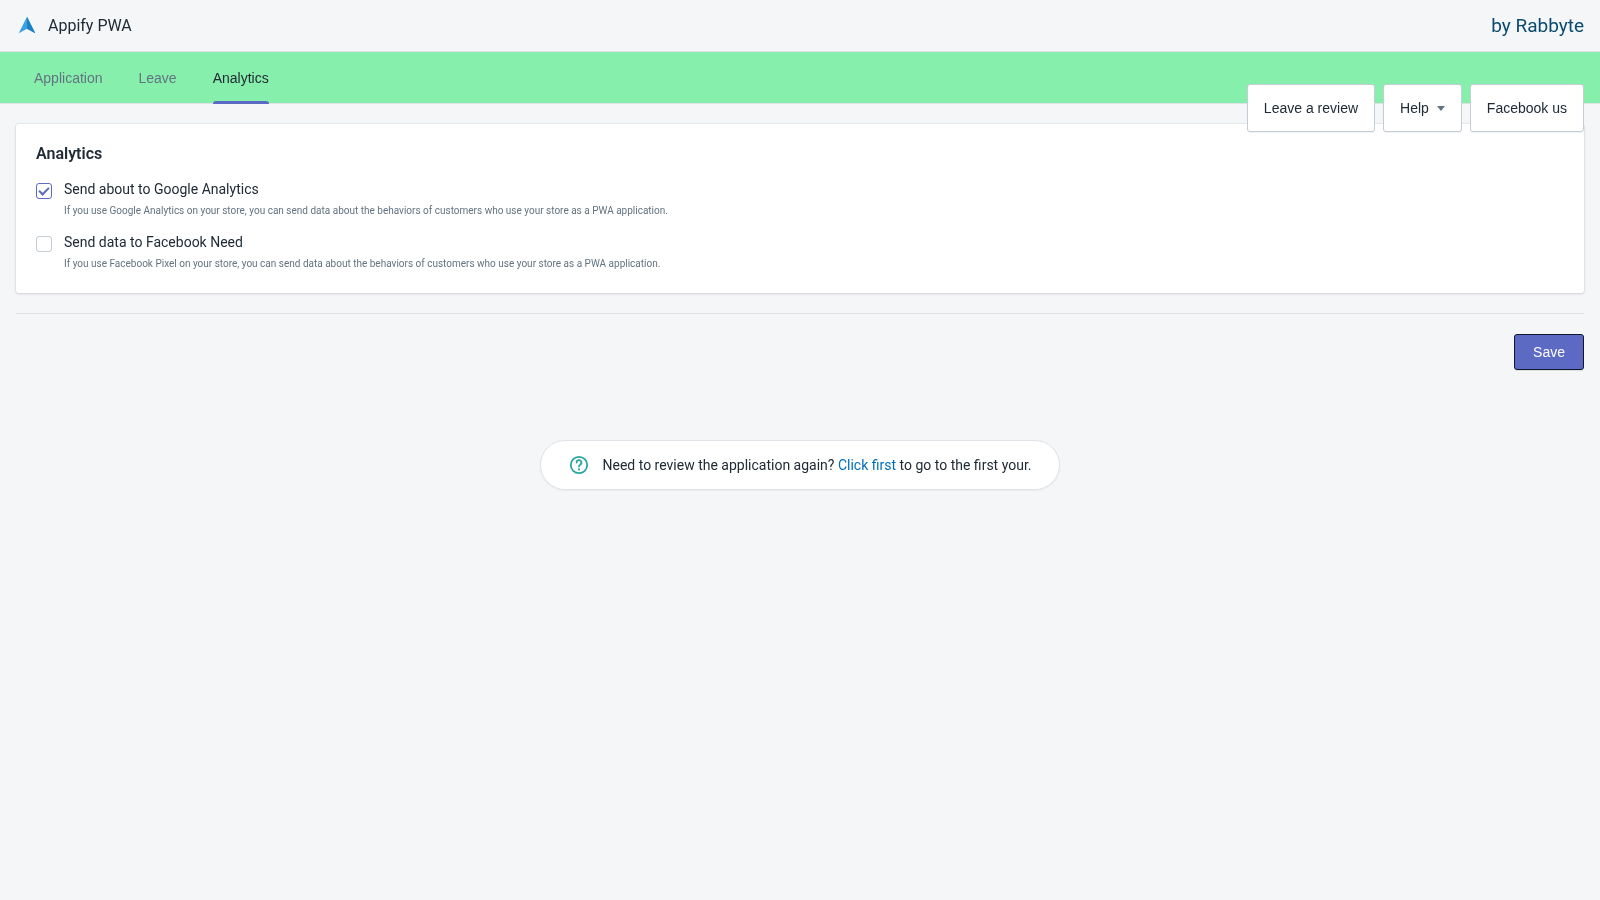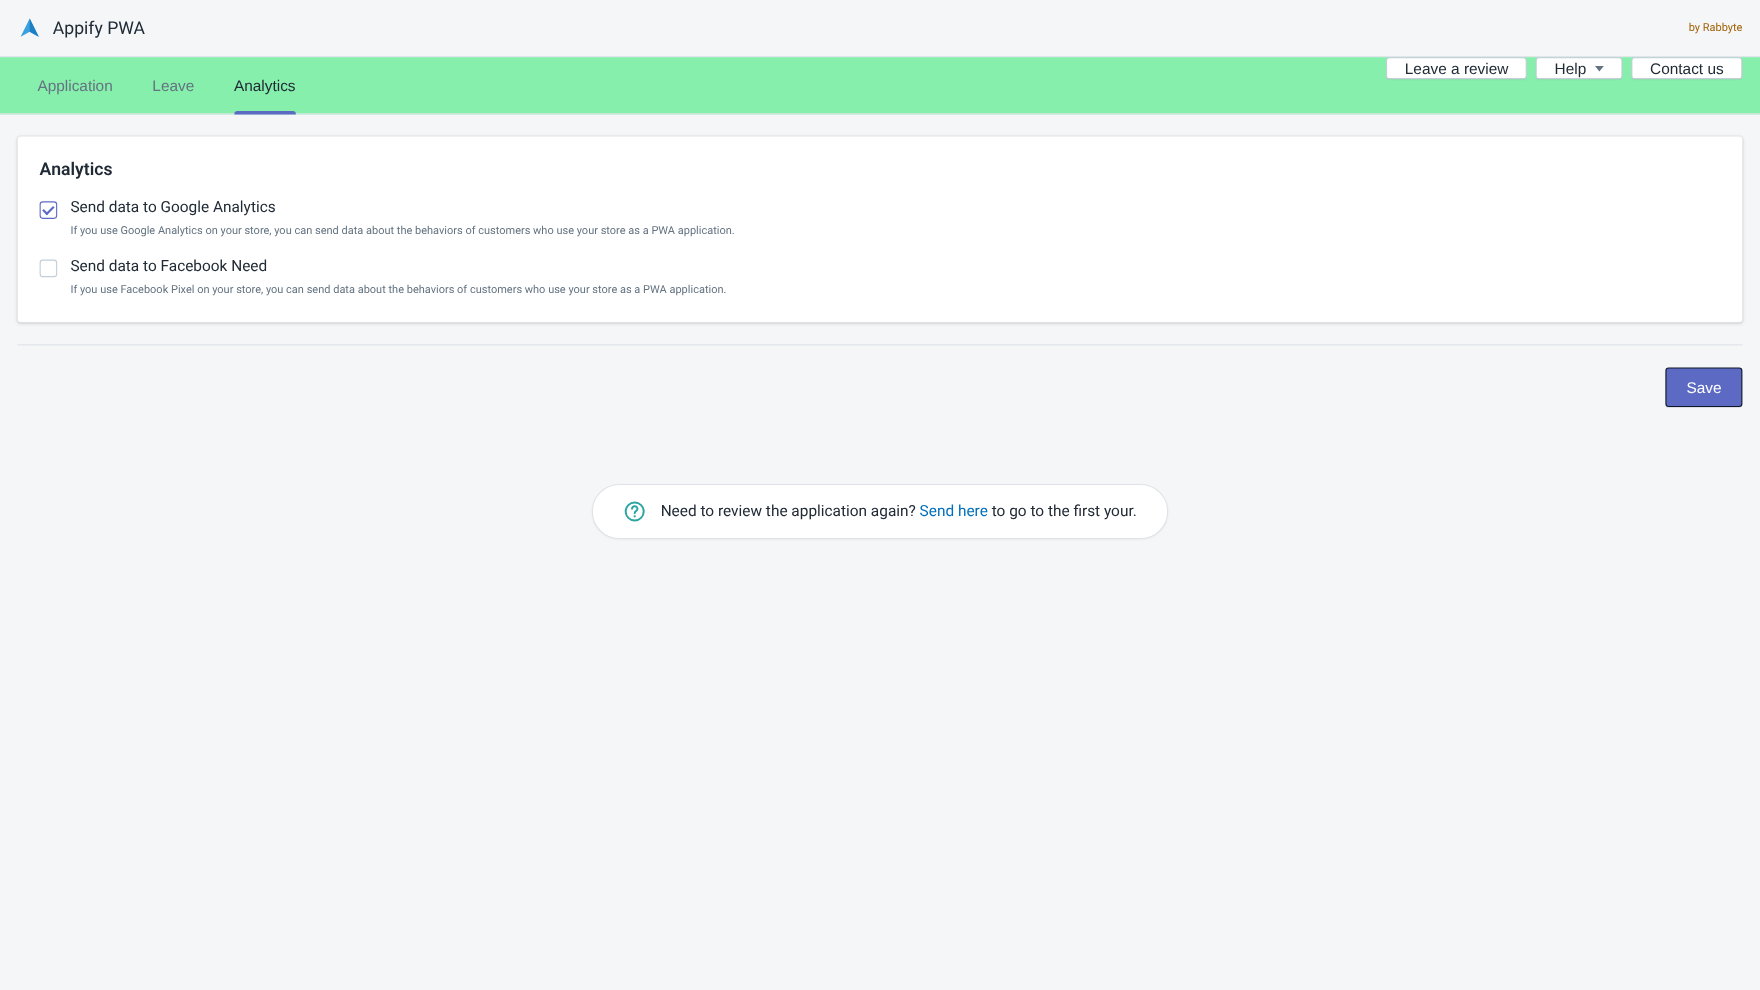--- a/index.html
+++ b/index.html
@@ -30,22 +30,22 @@
     gap: 10px;
   }
   .logo-svg { width: 22px; height: 22px; display: block; }
   .app-title {
     font-size: 16px;
     font-weight: 400;
     color: #212b36;
     text-align: center;
   }
   .byline {
-    font-size: 10px;
-    color: #a16207;
+    font-size: 19px;
+    color: #0c4a6e;
   }
 
   
   .navbar {
     display: flex;
     align-items: flex-start;
     justify-content: space-between;
     height: 52px;
     padding: 0 16px;
     border-bottom: 1px solid #dfe3e8;
@@ -82,29 +82,30 @@
   }
   .nav-actions {
     display: flex;
     align-items: center;
     gap: 8px;
   }
   .btn {
     display: inline-flex;
     align-items: center;
     gap: 6px;
-    height: 20px;
+    height: 48px;
     padding: 0 16px;
     border: 1px solid #c4cdd5;
     background: #ffffff;
     color: #212b36;
     font-size: 14px;
     border-radius: 3px;
     cursor: pointer;
     box-shadow: 0 1px 0 rgba(22,29,37,0.05);
+    margin-top: 32px;
   }
   .btn .caret {
     width: 0; height: 0;
     border-left: 4px solid transparent;
     border-right: 4px solid transparent;
     border-top: 5px solid #637381;
     margin-left: 2px;
   }
 
   
@@ -241,32 +242,32 @@
     <button class="tab">Application</button>
     <button class="tab">Leave</button>
     <button class="tab active">Analytics</button>
   </div>
   <div class="nav-actions">
     <button class="btn">Leave a review</button>
     <button class="btn">
       <span>Help</span>
       <span class="caret"></span>
     </button>
-    <button class="btn">Contact us</button>
+    <button class="btn">Facebook us</button>
   </div>
 </div>
 
 <div class="page">
   <div class="card">
     <div class="card-title">Analytics</div>
 
     <div class="option">
       <span class="checkbox checked"></span>
       <div class="option-text">
-        <span class="option-label">Send data to Google Analytics</span>
+        <span class="option-label">Send about to Google Analytics</span>
         <span class="option-desc">If you use Google Analytics on your store, you can send data about the behaviors of customers who use your store as a PWA application.</span>
       </div>
     </div>
 
     <div class="option">
       <span class="checkbox"></span>
       <div class="option-text">
         <span class="option-label">Send data to Facebook Need</span>
         <span class="option-desc">If you use Facebook Pixel on your store, you can send data about the behaviors of customers who use your store as a PWA application.</span>
       </div>
@@ -282,17 +283,17 @@
   <div class="help-banner-wrap">
     <div class="help-banner">
       <span class="qicon">
         <svg viewBox="0 0 20 20" width="20" height="20" fill="none">
           <circle cx="10" cy="10" r="8.2" stroke="#2aa5a0" stroke-width="1.8"></circle>
           <path d="M7.6 7.6 a2.4 2.4 0 1 1 3.6 2.05 c-.9.55-1.2 1-1.2 1.85" stroke="#2aa5a0" stroke-width="1.8" stroke-linecap="round" fill="none"></path>
           <circle cx="10" cy="14.4" r="1.05" fill="#2aa5a0"></circle>
         </svg>
       </span>
       <span>
-        <span>Need to review the application again? </span><a>Send here</a><span> to go to the first your.</span>
+        <span>Need to review the application again? </span><a>Click first</a><span> to go to the first your.</span>
       </span>
     </div>
   </div>
 </div>
 
 </body></html>

